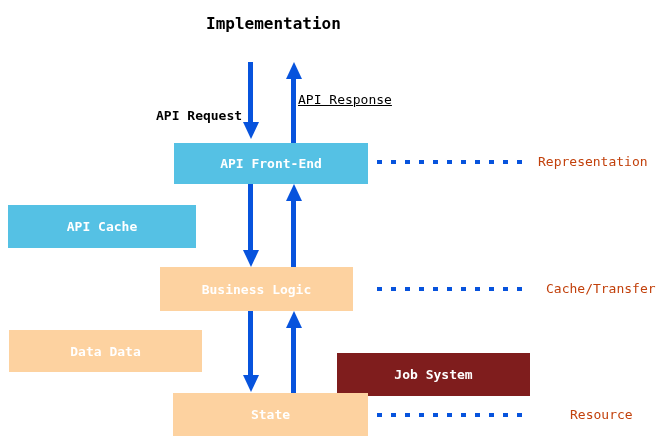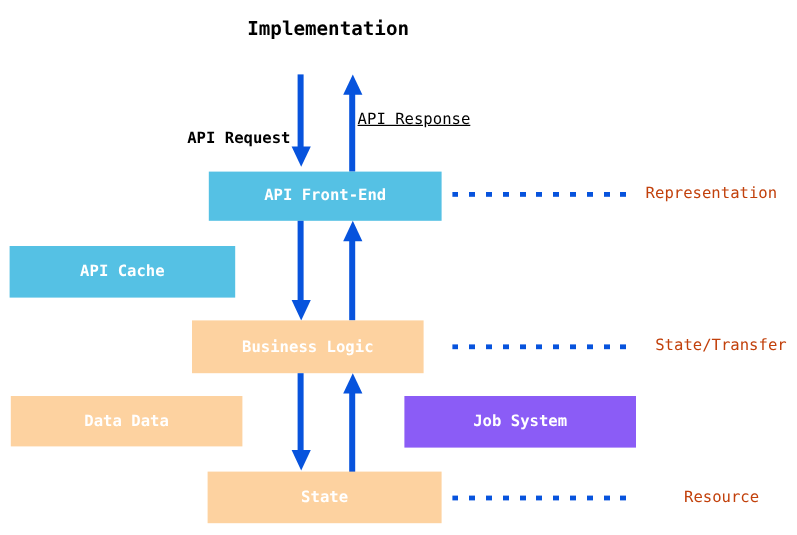--- a/index.html
+++ b/index.html
@@ -33,21 +33,21 @@
     display: flex;
     align-items: center;
     justify-content: center;
     font-size: 13px;
     font-weight: 700;
     color: #ffffff;
     white-space: nowrap;
   }
   .box.blue   { background: #55C1E4; }
   .box.orange { background: #FDD2A0; }
-  .box.gray   { background: #8b5cf6; }
+  .box.gray   { background: #7f1d1d; margin-top: 23px; }
 
   .arrow { position: absolute; width: 16px; }
   .arrow .shaft {
     position: absolute;
     left: 5px;
     width: 5px;
     background: #0753DD;
   }
   .arrow .head {
     position: absolute;
@@ -112,21 +112,21 @@
   </div>
   <div class="arrow up" style="left:286px; top:184px; height:83px;">
     <div class="shaft"></div>
     <div class="head"></div>
   </div>
 
   <div class="box orange" style="left:160px; top:267px; width:193px; height:44px;">
     <span>Business Logic</span>
   </div>
   <div class="dashline" style="top:287px;"></div>
-  <div class="layer-label" style="left:546px; top:281px;">State/Transfer</div>
+  <div class="layer-label" style="left:546px; top:281px;">Cache/Transfer</div>
 
   <div class="box orange" style="left:9px; top:330px; width:193px; height:42px;">
     <span>Data Data</span>
   </div>
   <div class="box gray" style="left:337px; top:330px; width:193px; height:43px;">
     <span>Job System</span>
   </div>
 
   <div class="arrow down" style="left:243px; top:311px; height:81px;">
     <div class="shaft"></div>

